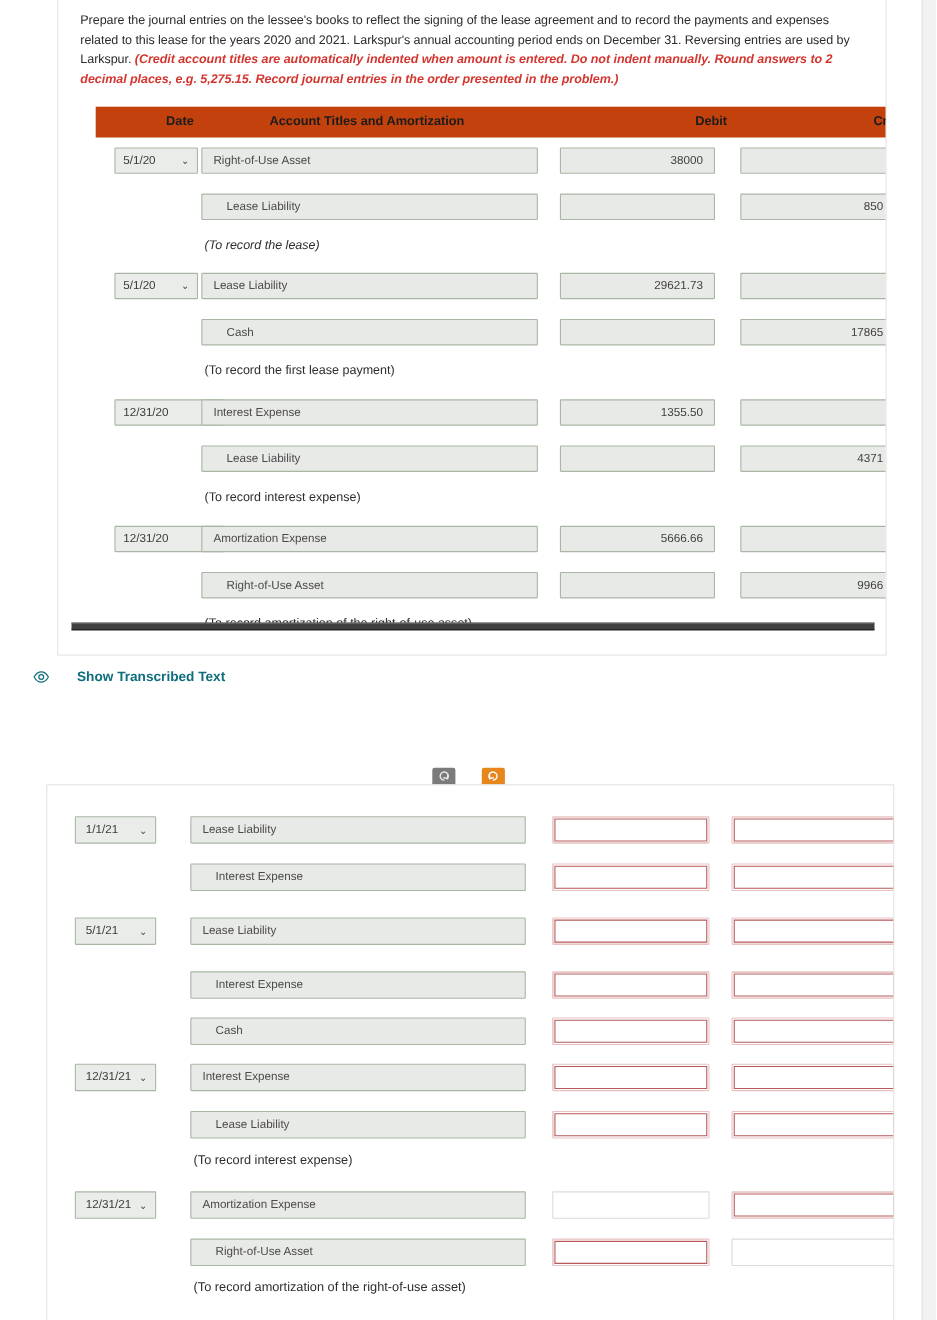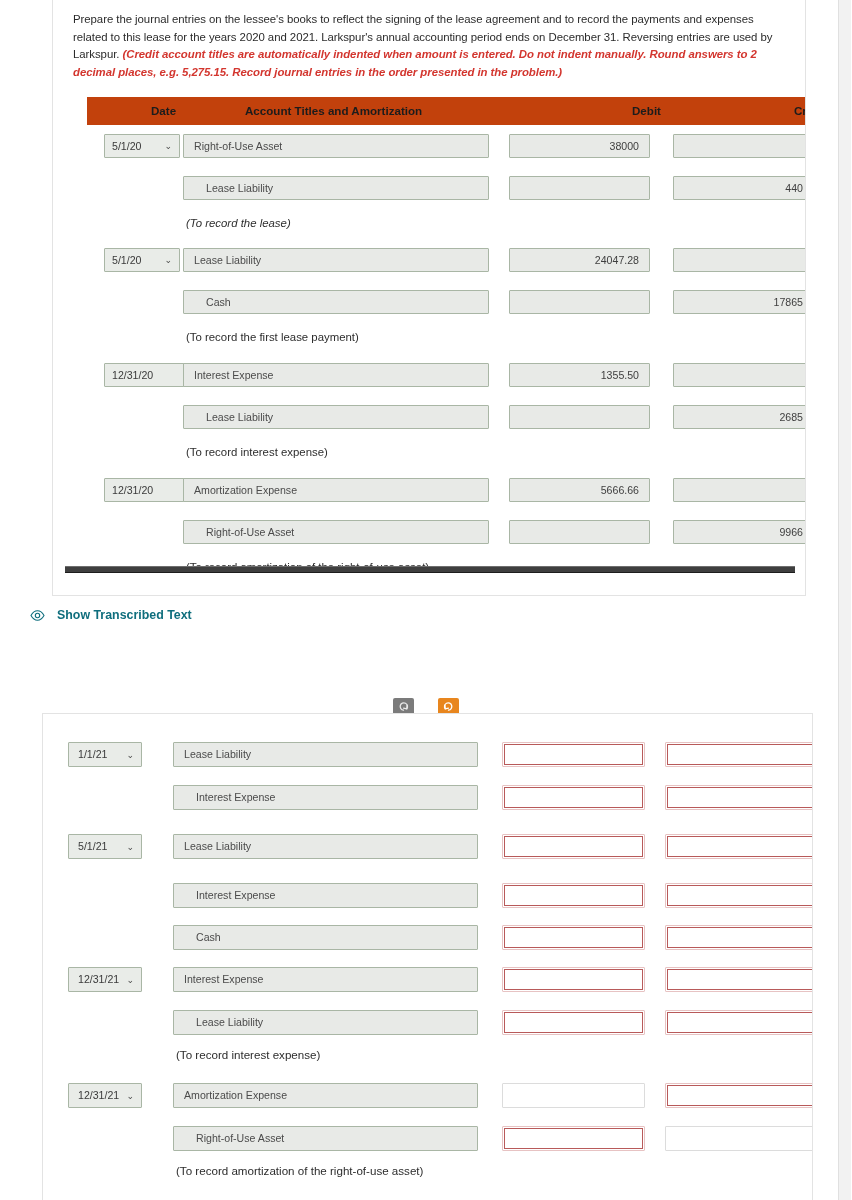--- a/index.html
+++ b/index.html
@@ -151,21 +151,21 @@
     width: 730px; height: 7px;
     background: #3f3f3f;
     border-top: 1px solid #6e6e6e;
     border-bottom: 1px solid #1d1d1d;
   }
 
   
   .transcribe {
     position: absolute;
     left: 30px; top: 608px;
-    display: flex; align-items: center; gap: 12px;
+    display: flex; align-items: center; gap: 25px;
     cursor: pointer;
   }
   .transcribe .label {
     font-size: 12.4px;
     font-weight: bold;
     color: #0f6e7d;
     white-space: nowrap;
   }
   .eye-icon { display: block; }
 
@@ -261,49 +261,49 @@
     <div id="rows-2020">
         <div class="jrow" style="top: 133px;">
           <div class="date-select">5/1/20<span class="caret">⌄</span></div>
           <div class="acct-input">Right-of-Use Asset</div>
           <div class="amt-input amt-debit">38000</div>
           <div class="amt-input amt-credit"></div>
         </div>
         <div class="jrow" style="top: 175px;">
           <div class="acct-input indent">Lease Liability</div>
           <div class="amt-input amt-debit"></div>
-          <div class="amt-input amt-credit">440</div>
+          <div class="amt-input amt-credit">850</div>
         </div>
         <div class="jrow" style="top: 214px; font-style: italic;">
           <div class="explain">(To record the lease)</div>
         </div>
         <div class="jrow" style="top: 247px;">
           <div class="date-select">5/1/20<span class="caret">⌄</span></div>
           <div class="acct-input">Lease Liability</div>
-          <div class="amt-input amt-debit">24047.28</div>
+          <div class="amt-input amt-debit">29621.73</div>
           <div class="amt-input amt-credit"></div>
         </div>
         <div class="jrow" style="top: 289px;">
           <div class="acct-input indent">Cash</div>
           <div class="amt-input amt-debit"></div>
           <div class="amt-input amt-credit">17865</div>
         </div>
         <div class="jrow" style="top: 328px;">
           <div class="explain">(To record the first lease payment)</div>
         </div>
         <div class="jrow" style="top: 362px;">
           <div class="date-select wide">12/31/20<span class="caret">⌄</span></div>
           <div class="acct-input">Interest Expense</div>
           <div class="amt-input amt-debit">1355.50</div>
           <div class="amt-input amt-credit"></div>
         </div>
         <div class="jrow" style="top: 404px;">
           <div class="acct-input indent">Lease Liability</div>
           <div class="amt-input amt-debit"></div>
-          <div class="amt-input amt-credit">2685</div>
+          <div class="amt-input amt-credit">4371</div>
         </div>
         <div class="jrow" style="top: 443px;">
           <div class="explain">(To record interest expense)</div>
         </div>
         <div class="jrow" style="top: 477px;">
           <div class="date-select wide">12/31/20<span class="caret">⌄</span></div>
           <div class="acct-input">Amortization Expense</div>
           <div class="amt-input amt-debit">5666.66</div>
           <div class="amt-input amt-credit"></div>
         </div>

